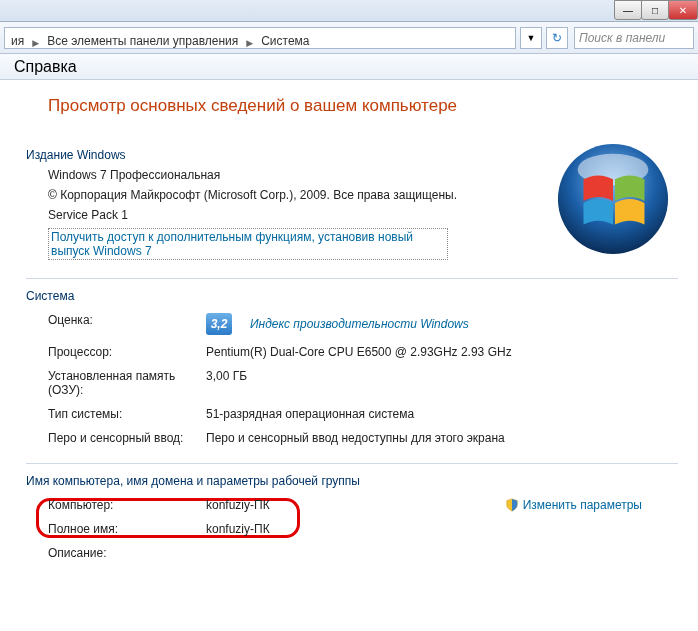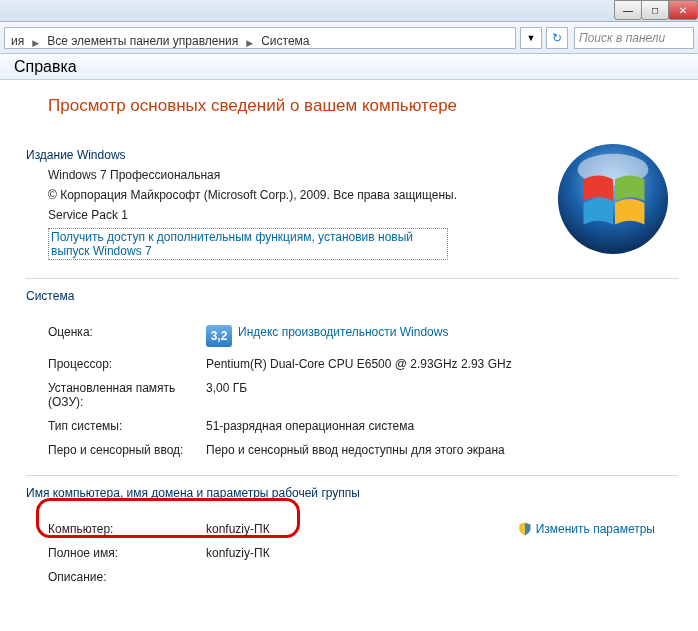--- a/index.html
+++ b/index.html
@@ -17,27 +17,27 @@
 .menubar { height: 26px; background: linear-gradient(#f8fbff,#eaf0f8); border-bottom: 1px solid #c4d0e0; display:flex; align-items:center; padding: 0 6px; }
 .menu-item { padding: 4px 8px; font-size: 16px; }
 .content { padding: 16px 20px 16px 48px; position: relative; }
 h1.main { font-size: 17px; font-weight: normal; color: #c2410c; margin-bottom: 32px; }
 .section-title { font-size: 12px; color: #003366; margin: 6px 0 6px -22px; }
 .section-body { padding-left: 0; }
 .line { font-size: 12px; color: #222; margin: 6px 0; }
 .link { color: #0369a1; text-decoration: none; }
 .link-box { border: 1px dotted #888; padding: 1px 2px; display: inline-block; max-width: 400px; }
 .logo { position: absolute; right: 26px; top: 60px; width: 118px; height: 118px; }
-.sys-grid { display: grid; grid-template-columns: 150px 1fr; row-gap: 10px; column-gap: 8px; font-size: 12px; margin-top: 22px; align-items: start; }
+.sys-grid { display: grid; grid-template-columns: 150px 1fr; row-gap: 10px; column-gap: 8px; font-size: 12px; margin-top: 10px; align-items: start; }
 .sys-label { color: #222; }
 .sys-val { color: #222; }
-.rating { display: inline-flex; gap: 6px; }
+.rating { display: inline-flex; align-items: center; gap: 18px; font-style: italic; }
 .rating-badge { width: 26px; height: 22px; background: linear-gradient(#6bb0e8,#2a7ac8); border-radius: 3px; color: #fff; font-weight: bold; display:flex; align-items:center; justify-content:center; font-size: 12px; }
 .highlight { position: absolute; border: 3px solid #e00000; border-radius: 14px; pointer-events: none; }
-.change-link { position: absolute; right: 23px; display: flex; align-items: flex-start; gap: 4px; }
+.change-link { position: absolute; right: 36px; display: flex; align-items: flex-start; gap: 4px; }
 .shield { width: 14px; height: 14px; }
 hr.sep { border: none; border-top: 1px solid #d0d8e4; margin: 18px 0 10px -22px; }
 .domain-row { display: flex; align-items: flex-start; }
 </style>
 </head>
 <body>
 
 <div class="titlebar">
   <div class="titlebar-btns">
     <div class="tbtn">—</div>

